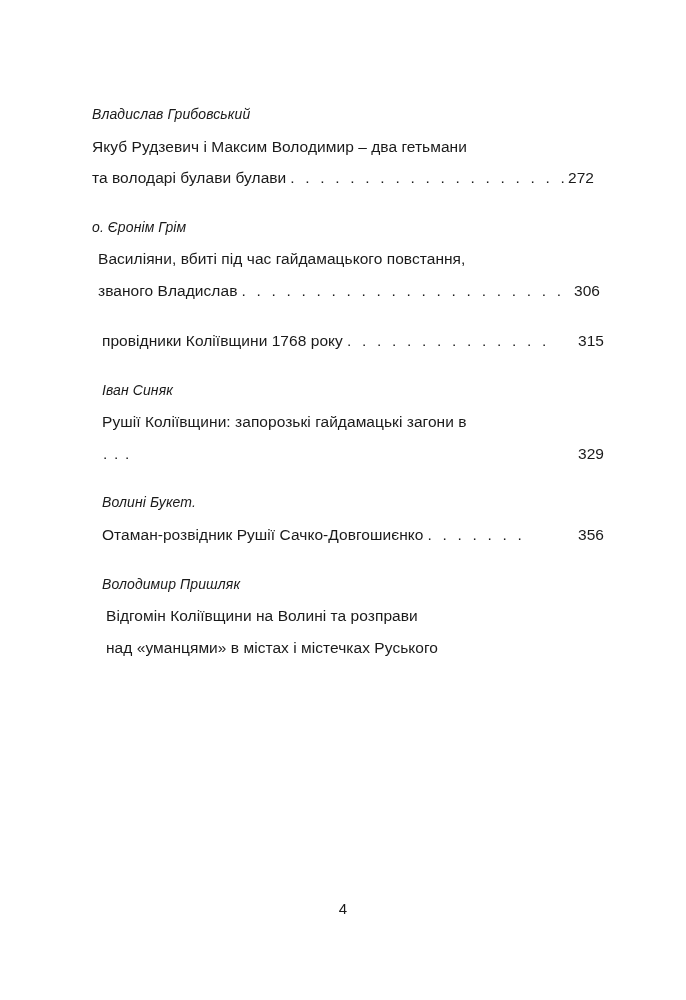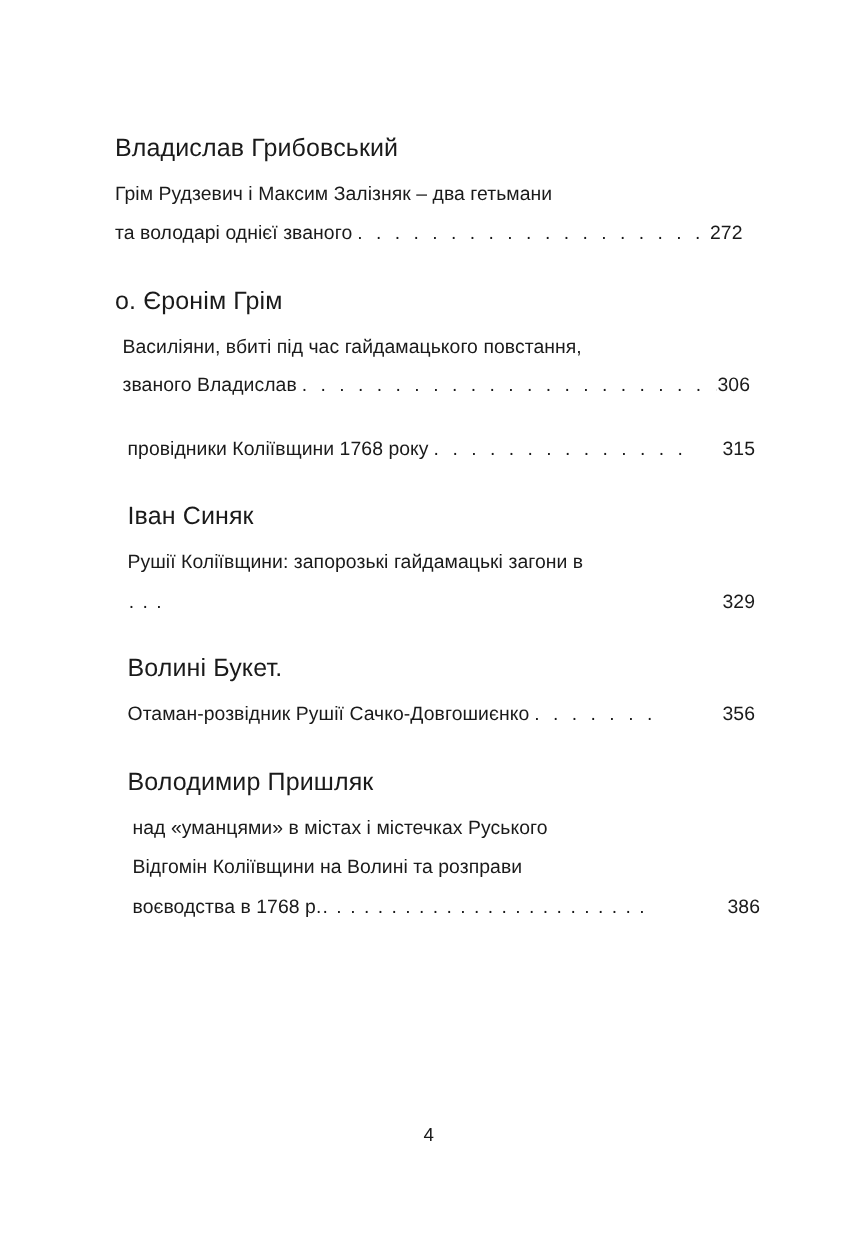--- a/index.html
+++ b/index.html
@@ -27,21 +27,22 @@
   .toc {
     display: block;
   }
   .entry {
     margin-bottom: 26px;
   }
   .entry:last-child {
     margin-bottom: 0;
   }
   .author {
-    font-size: 20px;
+    font-style: italic;
+    font-size: 14px;
     line-height: 1.55;
     letter-spacing: 0.1px;
     margin-bottom: 9px;
     white-space: nowrap;
   }
   .title-line {
     font-size: 15.5px;
     line-height: 1.58;
     letter-spacing: 0.05px;
     margin-bottom: 7px;
@@ -95,23 +96,23 @@
   }
 </style>
 </head>
 <body>
 
 <div class="page">
   <div class="toc">
 
     <div class="entry">
       <div class="author ind-0">Владислав Грибовський</div>
-      <div class="title-line ind-0">Грім Рудзевич і Максим Залізняк – два гетьмани</div>
+      <div class="title-line ind-0">Якуб Рудзевич і Максим Володимир – два гетьмани</div>
       <div class="leader-line ind-0">
-        <span class="txt">та володарі однієї званого</span>
+        <span class="txt">та володарі булави булави</span>
         <span class="dots">. . . . . . . . . . . . . . . . . . . . .</span>
         <span class="pageno">272</span>
       </div>
     </div>
 
     <div class="entry">
       <div class="author ind-0">о. Єронім Грім</div>
       <div class="title-line ind-1">Василіяни, вбиті під час гайдамацького повстання,</div>
       <div class="leader-line ind-1">
         <span class="txt">званого Владислав</span>
@@ -141,25 +142,20 @@
       <div class="author ind-2">Волині Букет.</div>
       <div class="leader-line ind-2">
         <span class="txt">Отаман-розвідник Рушії Сачко-Довгошиєнко</span>
         <span class="dots">. . . . . . .</span>
         <span class="pageno">356</span>
       </div>
     </div>
 
     <div class="entry">
       <div class="author ind-2">Володимир Пришляк</div>
+      <div class="title-line ind-3">Відгомін Коліївщини на Волині та розправи</div>
       <div class="title-line ind-3">над «уманцями» в містах і містечках Руського</div>
-      <div class="title-line ind-3">Відгомін Коліївщини на Волині та розправи</div>
-      <div class="leader-line ind-3">
-        <span class="txt">воєводства в 1768 р.</span>
-        <span class="dots tight">. . . . . . . . . . . . . . . . . . . . . . . .</span>
-        <span class="pageno">386</span>
-      </div>
     </div>
 
   </div>
 
   <div class="folio">4</div>
 </div>
 
 </body></html>

